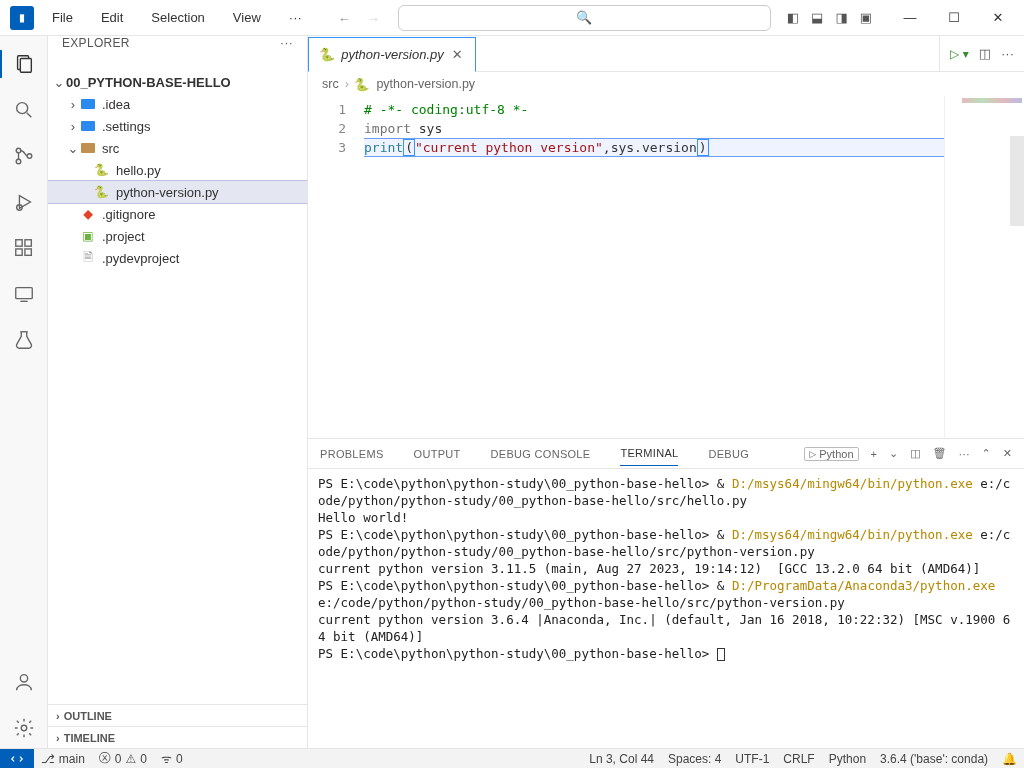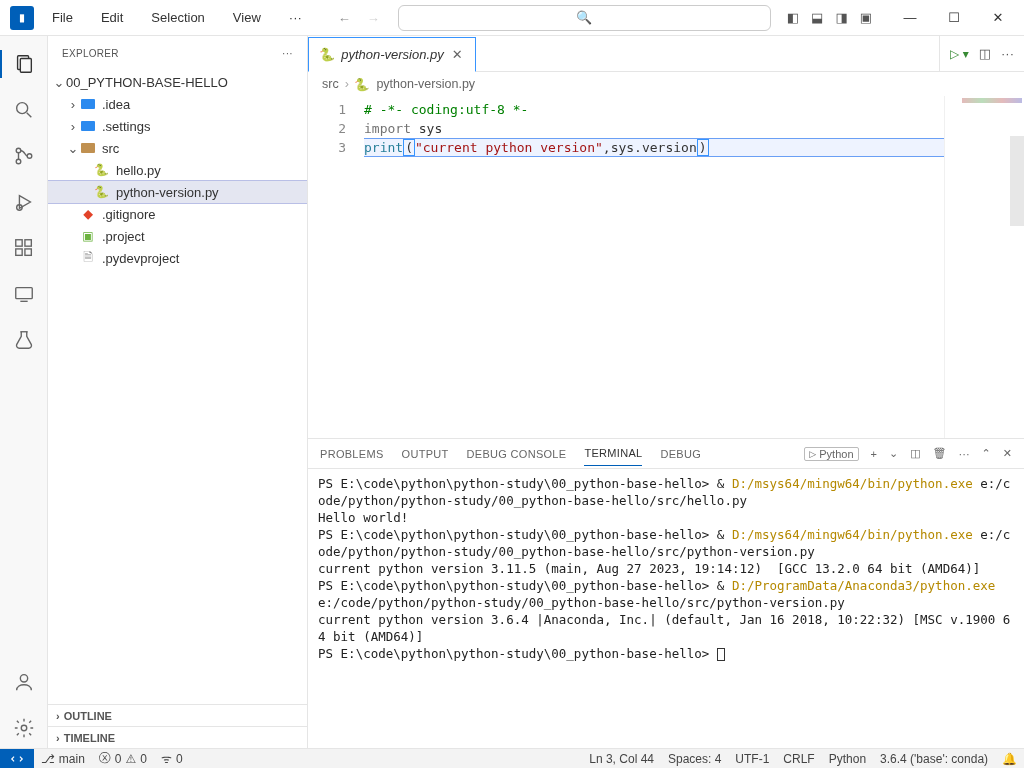--- a/index.html
+++ b/index.html
@@ -20,21 +20,21 @@
 
 
 .main { display:flex; height:712px; }
 .activity-bar { width:48px; background:#f8f8f8; border-right:1px solid #e5e5e5; display:flex; flex-direction:column; align-items:center; padding-top:8px; gap:6px; }
 .activity-bar .act { width:48px; height:40px; display:flex; align-items:center; justify-content:center; color:#666; cursor:pointer; position:relative; }
 .activity-bar .act.active { color:#333; }
 .activity-bar .act.active::before { content:""; position:absolute; left:0; top:6px; bottom:6px; width:2px; background:#005fb8; }
 .activity-bar .spacer { flex:1; }
 
 .sidebar { width:260px; border-right:1px solid #e5e5e5; display:flex; flex-direction:column; }
-.sidebar-header { height:35px; display:flex; align-items:center; padding:0 14px; font-size:10px; color:#555; letter-spacing:0.3px; }
+.sidebar-header { height:35px; display:flex; align-items:flex-start; padding:0 14px; font-size:12px; color:#555; letter-spacing:0.3px; }
 .sidebar-header .sp { flex:1; }
 .tree { flex:1; overflow:auto; font-size:13px; }
 .tree-row { display:flex; align-items:center; height:22px; padding-right:6px; cursor:pointer; white-space:nowrap; }
 .tree-row.selected { background:#e4e6f1; outline:1px solid #b9bfe6; }
 .tw { display:inline-flex; width:14px; justify-content:center; color:#555; }
 .ficon { width:16px; height:16px; margin-right:6px; display:inline-flex; align-items:center; justify-content:center; font-size:12px; }
 .folder-blue { background:#2b8aef; width:14px; height:10px; border-radius:1px; }
 .folder-tan  { background:#c09050; width:14px; height:10px; border-radius:1px; }
 .py-ico { color:#3572A5; }
 .git-ico { color:#e24329; font-weight:bold; }
@@ -59,21 +59,21 @@
 .code .kw { color:#737373; }
 .code .fn { color:#267f99; }
 .code .str{ color:#a31515; }
 .code .cursor-box { border:1px solid #3794ff; padding:0 1px; }
 .minimap { width:80px; border-left:1px solid #f0f0f0; position:relative; }
 .minimap .mm-blob { position:absolute; top:2px; right:2px; width:60px; height:5px; background:linear-gradient(90deg,#b55,#5a5,#b55,#55b); opacity:.4; }
 .minimap .mm-view { position:absolute; right:0; top:40px; width:14px; height:90px; background:#cfcfcf; opacity:.5; }
 
 
 .panel { height:310px; border-top:1px solid #e5e5e5; display:flex; flex-direction:column; }
-.panel-tabs { height:30px; display:flex; align-items:center; gap:18px; padding:0 12px; border-bottom:1px solid #e5e5e5; font-size:11px; color:#666; }
+.panel-tabs { height:30px; display:flex; align-items:center; gap:30px; padding:0 12px; border-bottom:1px solid #e5e5e5; font-size:11px; color:#666; }
 .panel-tabs .pt { padding:6px 0; cursor:pointer; letter-spacing:.3px; }
 .panel-tabs .pt.active { color:#333; border-bottom:1px solid #005fb8; }
 .panel-tabs .right { margin-left:auto; display:flex; align-items:center; gap:12px; color:#666; }
 .panel-tabs .right .lb { border:1px solid #bbb; border-radius:2px; padding:0 4px; font-size:11px; display:flex; align-items:center; gap:3px;}
 .term-body { flex:1; overflow:auto; padding:6px 10px; font-family:Consolas,monospace; font-size:12.5px; line-height:17px; color:#222; white-space:pre-wrap; word-break:break-all; }
 .term-body .y { color:#b58900; }
 .term-body .cbox { display:inline-block; width:8px; height:13px; border:1px solid #333; vertical-align:middle; }
 
 
 .statusbar { position:absolute; bottom:0; left:0; right:0; height:20px; background:#f3f3f3; border-top:1px solid #e5e5e5; display:flex; align-items:center; font-size:12px; color:#444; }
@@ -180,21 +180,21 @@
 
   <div class="sidebar">
     <div class="sidebar-header">
       <span>EXPLORER</span>
       <span class="sp"></span>
       <span>···</span>
     </div>
     <div class="tree">
       <div class="tree-row" style="padding-left:4px">
         <span class="tw">⌄</span>
-        <span style="font-weight:400">00_PYTHON-BASE-HELLO</span>
+        <span style="font-weight:700">00_PYTHON-BASE-HELLO</span>
       </div>
       <div class="tree-row" style="padding-left:18px">
         <span class="tw">›</span>
         <span class="ficon">
             <span class="folder-blue"></span>
           </span>
         <span>.idea</span>
       </div>
       <div class="tree-row" style="padding-left:18px">
         <span class="tw">›</span>

